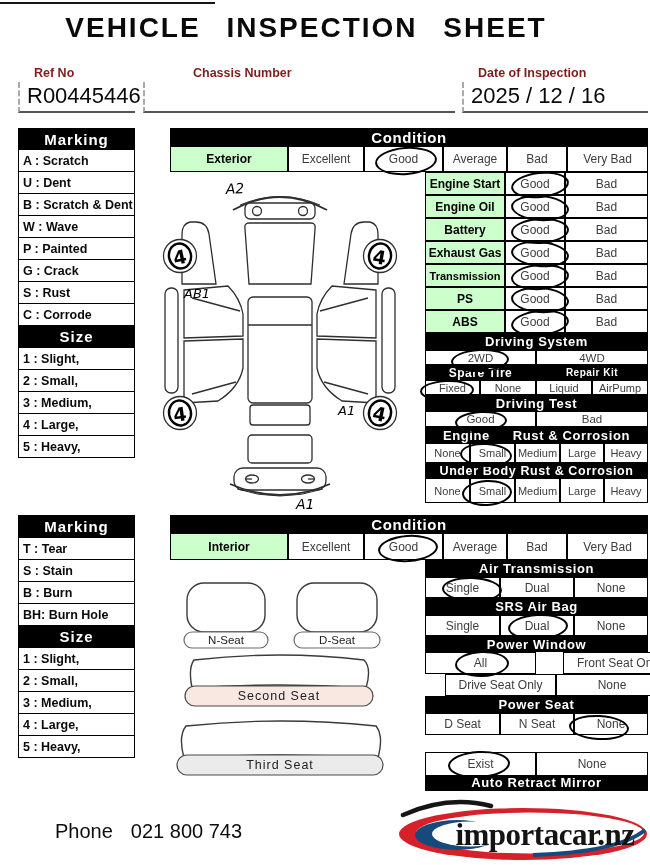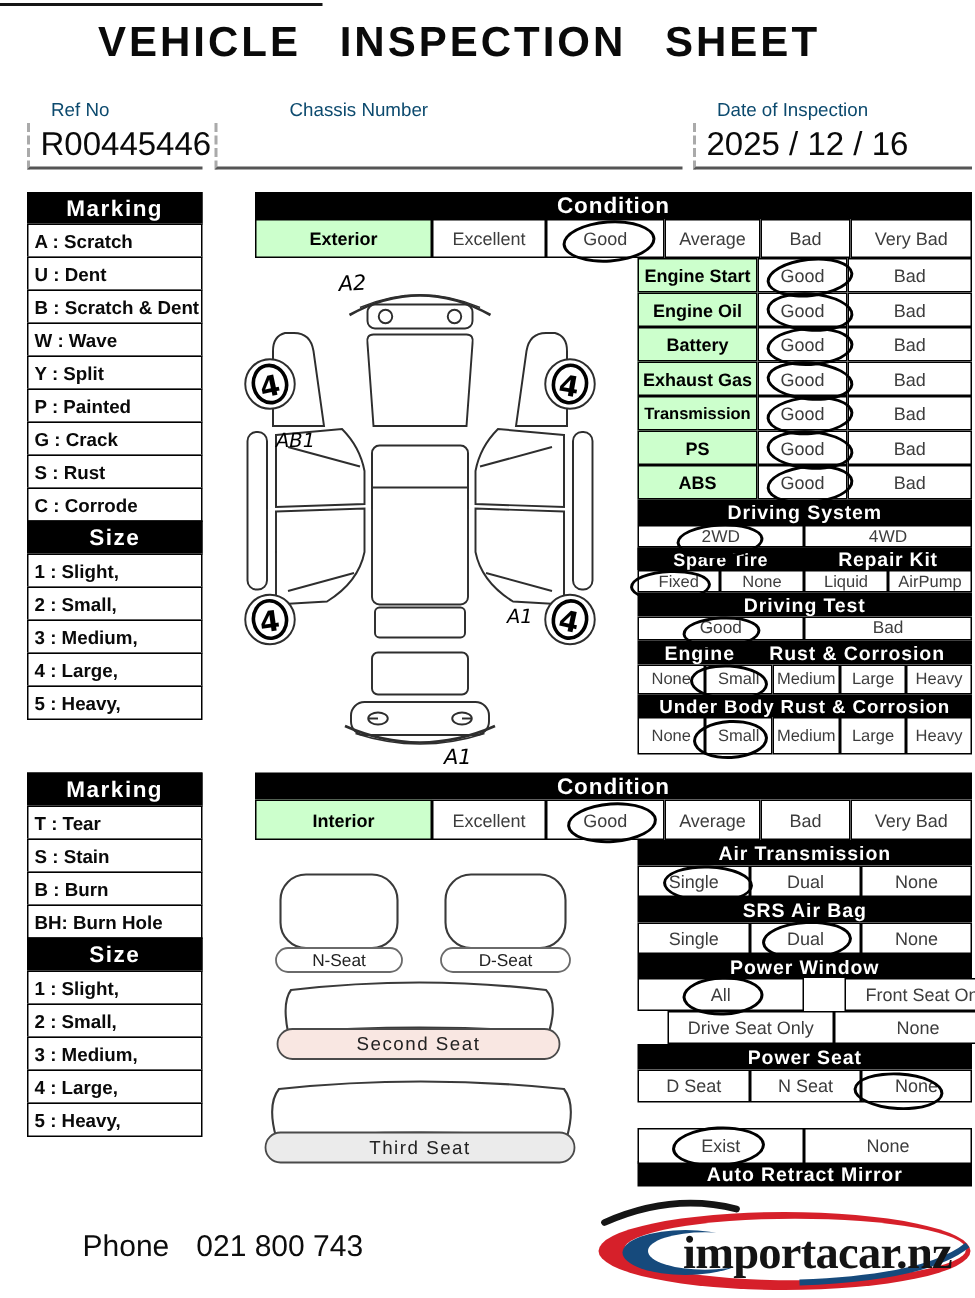--- a/index.html
+++ b/index.html
@@ -1,21 +1,21 @@
 <!DOCTYPE html>
 <html><head>
 <meta charset="utf-8">
 <style>
   html,body{margin:0;padding:0;background:#fff;}
   #page{position:relative;width:650px;height:865px;background:#fff;overflow:hidden;
         font-family:"Liberation Sans","DejaVu Sans",sans-serif;color:#111;}
   .abs{position:absolute;}
   .title{position:absolute;left:0;top:12px;width:612px;text-align:center;
          font-size:28px;font-weight:bold;letter-spacing:2px;word-spacing:16px;color:#0a0a0a;}
-  .flabel{position:absolute;font-size:12.5px;font-weight:normal;color:#0c4a6e;padding-left:12px;}
+  .flabel{position:absolute;font-size:12.5px;font-weight:bold;color:#7f1d1d;padding-left:12px;}
   .fbox{position:absolute;border-left:2px dashed #aaa;border-bottom:2px solid #555;
         display:flex;align-items:flex-end;padding:0 0 2px 7px;box-sizing:border-box;
         font-size:22px;color:#0a0a0a;}
   
   .vtab{position:absolute;width:117px;}
   .th{background:#000;color:#fff;font-weight:bold;font-size:15px;letter-spacing:1px;
       display:flex;align-items:center;justify-content:center;box-sizing:border-box;border:1px solid #000;}
   .mk{box-sizing:border-box;border:1px solid #000;margin-top:-1px;height:23px;background:#fff;
       display:flex;align-items:center;padding-left:4px;font-weight:bold;font-size:12.5px;color:#0a0a0a;}
   .bar{position:absolute;background:#000;color:#fff;font-weight:bold;font-size:13px;
@@ -48,21 +48,20 @@
   <div class="fbox" style="left:143px;top:82px;width:312px;height:31px;"></div>
   <div class="flabel" style="left:466px;top:66px;">Date of Inspection</div>
   <div class="fbox" style="left:462px;top:82px;width:186px;height:31px;">2025 / 12 / 16</div>
 
   <div class="vtab" style="left:18px;top:128px;">
     <div class="th" style="height:22px;">Marking</div>
     <div class="mk">A : Scratch</div>
     <div class="mk">U : Dent</div>
     <div class="mk">B : Scratch &amp; Dent</div>
     <div class="mk">W : Wave</div>
-    <div class="mk">Y : Split</div>
     <div class="mk">P : Painted</div>
     <div class="mk">G : Crack</div>
     <div class="mk">S : Rust</div>
     <div class="mk">C : Corrode</div>
     <div class="th" style="height:23px;margin-top:-1px;">Size</div>
     <div class="mk">1 : Slight,</div>
     <div class="mk">2 : Small,</div>
     <div class="mk">3 : Medium,</div>
     <div class="mk">4 : Large,</div>
     <div class="mk">5 : Heavy,</div>
@@ -129,21 +128,21 @@
   </div>
 
   <div class="bar" style="left:425px;top:333px;width:223px;height:17px;">Driving System</div>
   <div class="row" style="left:425px;top:350px;">
     <div class="c" style="width:111px;height:15px;font-size:11.5px;">2WD</div>
     <div class="c" style="width:112px;height:15px;font-size:11.5px;">4WD</div>
   </div>
 
   <div class="row" style="left:425px;top:365px;">
     <div class="bc" style="width:111px;height:15px;font-size:12px;">Spare Tire</div>
-    <div class="bc" style="width:112px;height:15px;font-size:13px;">Repair Kit</div>
+    <div class="bc" style="width:112px;height:15px;font-size:10px;">Repair Kit</div>
   </div>
   <div class="row" style="left:425px;top:380px;">
     <div class="c s11" style="width:55px;height:15px;">Fixed</div>
     <div class="c s11" style="width:56px;height:15px;">None</div>
     <div class="c s11" style="width:56px;height:15px;">Liquid</div>
     <div class="c s11" style="width:56px;height:15px;">AirPump</div>
   </div>
 
   <div class="bar" style="left:425px;top:395px;width:223px;height:16px;">Driving Test</div>
   <div class="row" style="left:425px;top:411px;">

